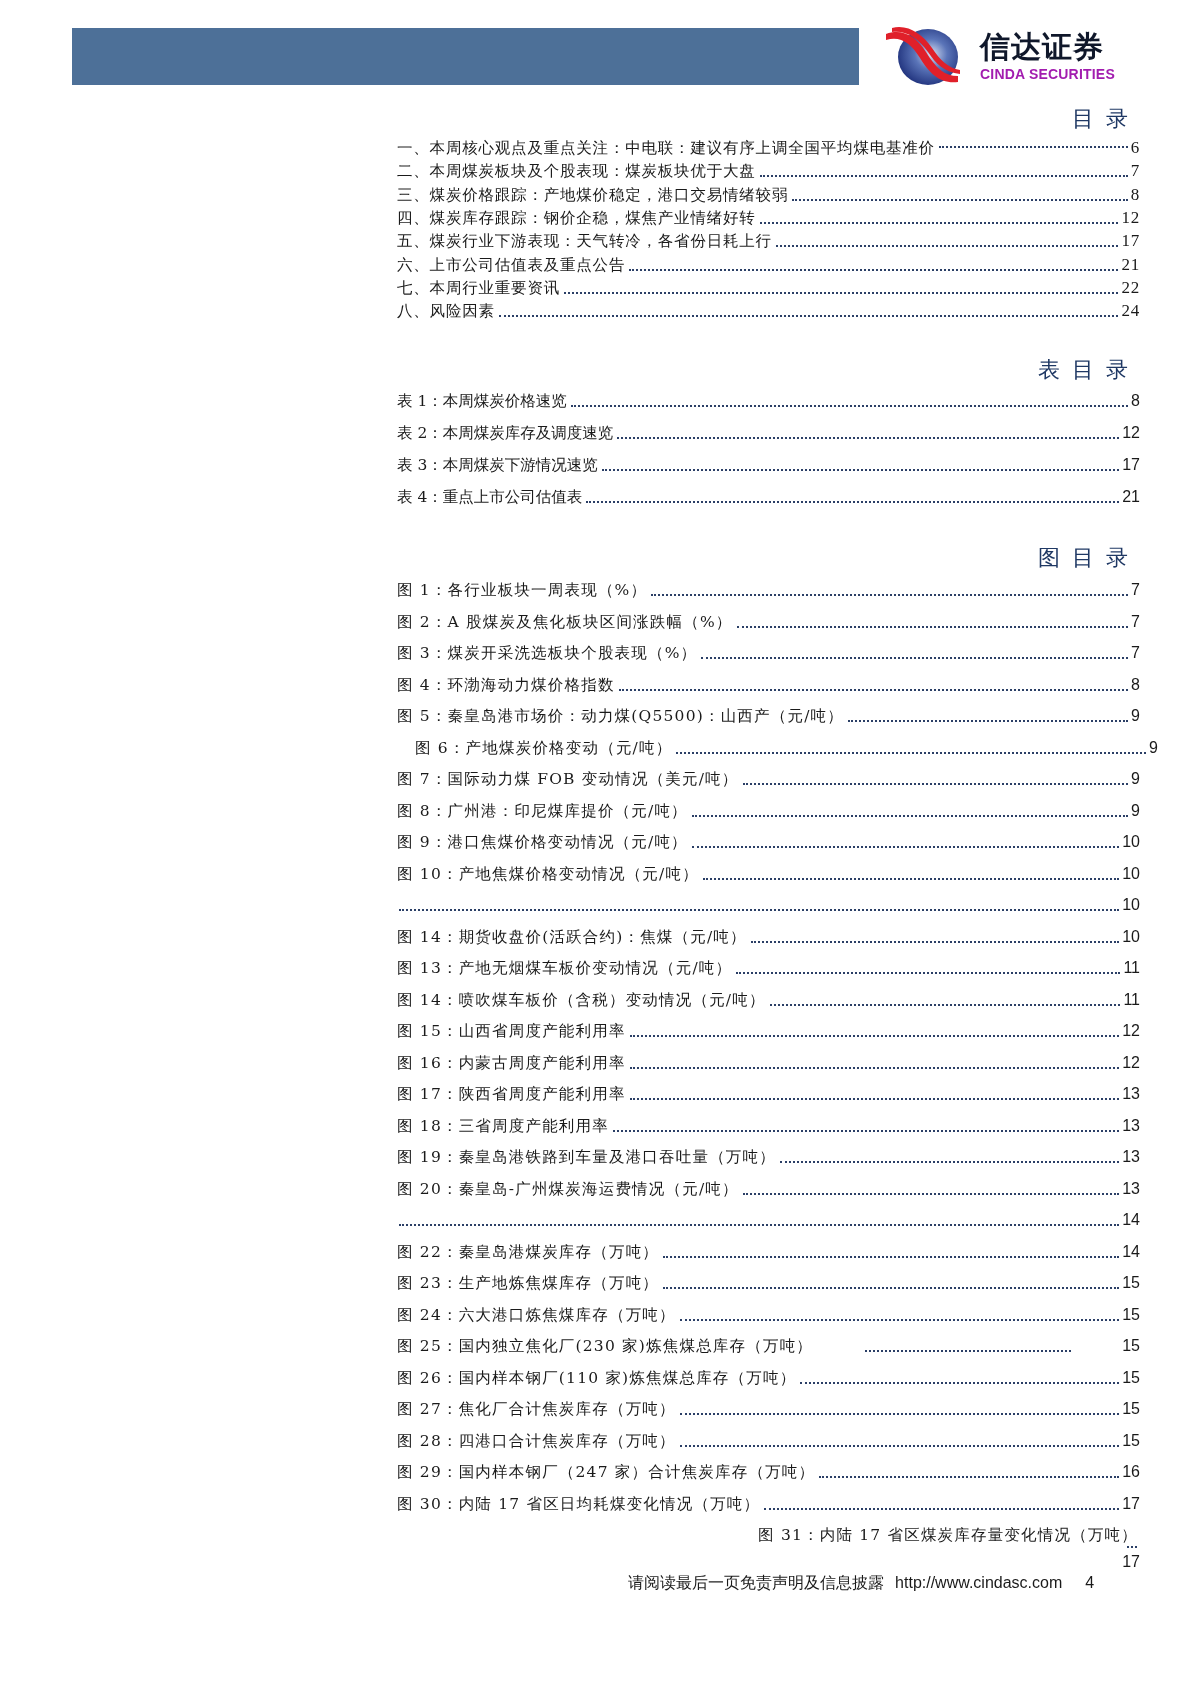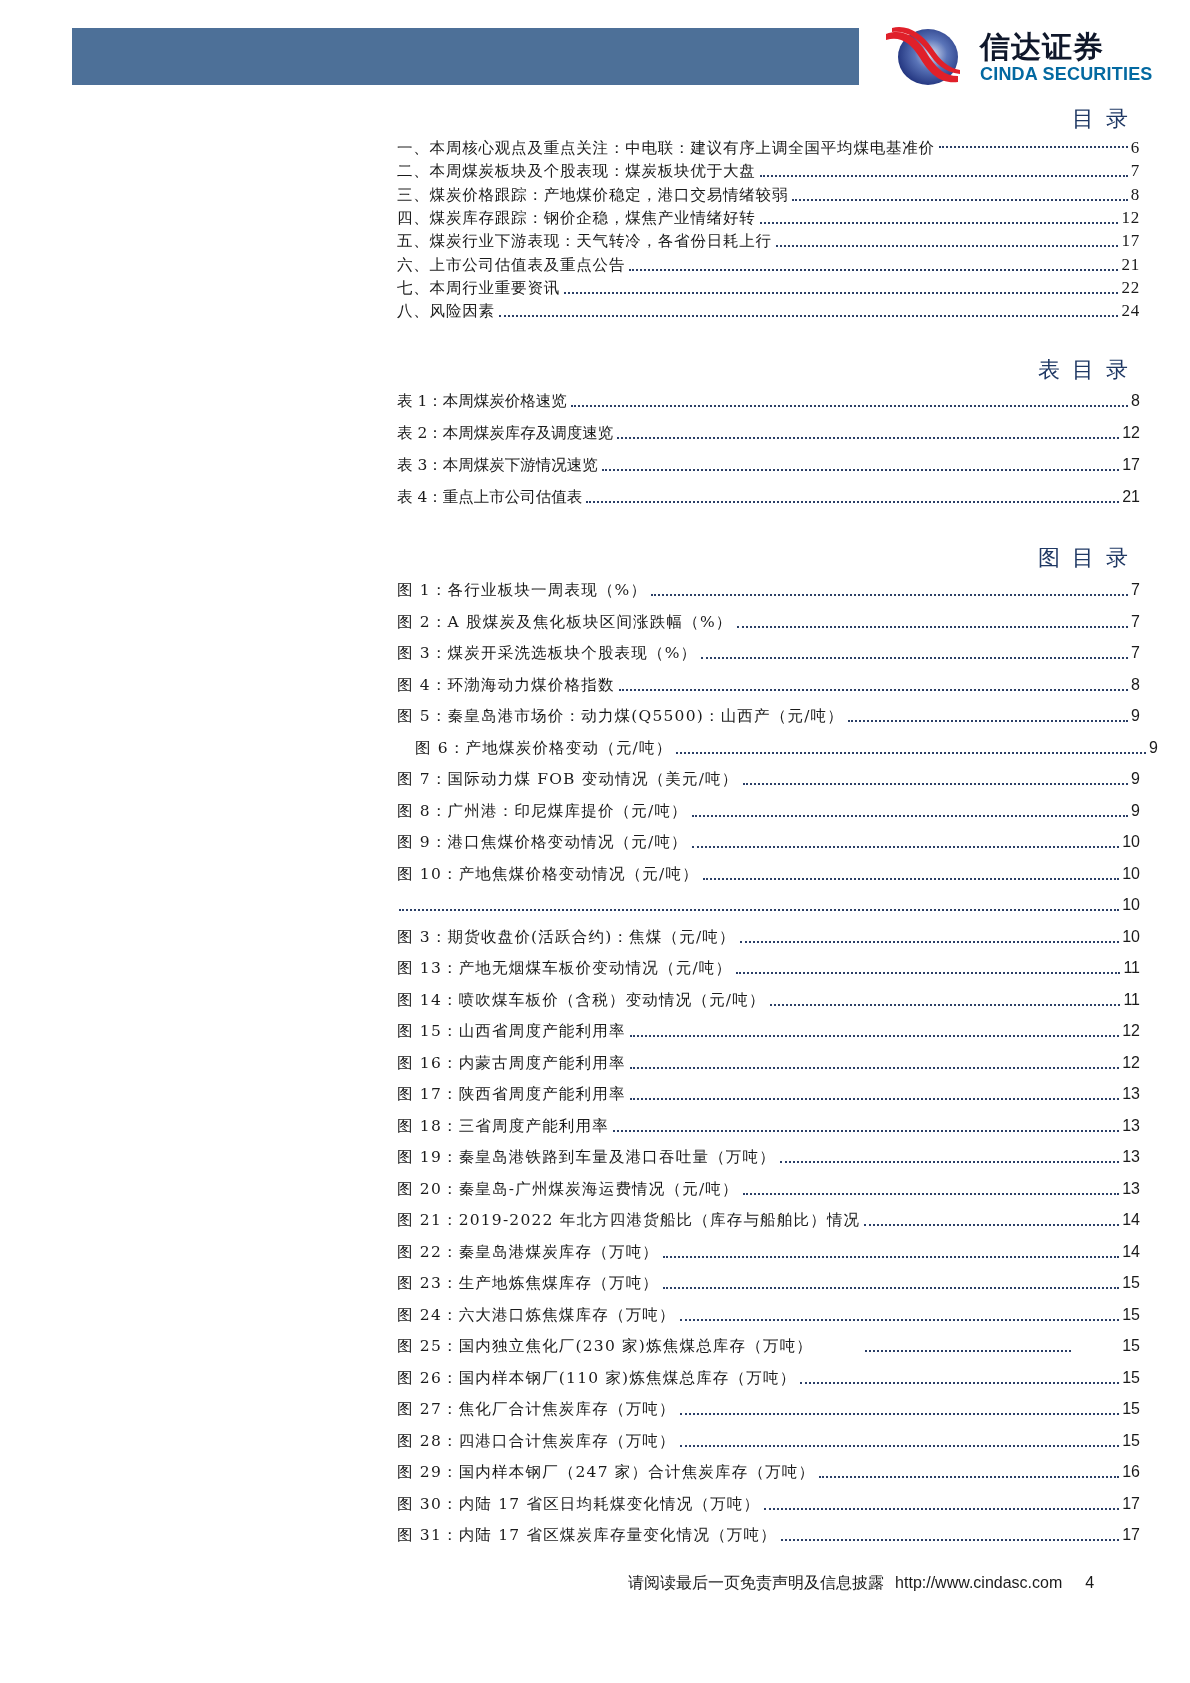--- a/index.html
+++ b/index.html
@@ -4,21 +4,21 @@
 <style>
   html, body { margin:0; padding:0; background:#ffffff; }
   body { width:1190px; height:1683px; position:relative; overflow:hidden;
          font-family:"DejaVu Serif","Liberation Serif",serif; color:#1a1a1a; }
   .header-bar { position:absolute; left:72px; top:28px; width:787px; height:57px; background:#4d7098; }
   .logo { position:absolute; left:880px; top:24px; width:290px; height:64px; }
   .logo-mark { position:absolute; left:2px; top:2px; width:78px; height:60px; }
   .logo-cn { position:absolute; left:100px; top:6px; font-family:"DejaVu Sans","Liberation Sans",sans-serif;
              font-weight:bold; font-size:30px; color:#0f172a; letter-spacing:1px; line-height:34px; }
   .logo-en { position:absolute; left:100px; top:42px; font-family:"Liberation Sans","DejaVu Sans",sans-serif;
-             font-weight:bold; font-size:18px; color:#0369a1; letter-spacing:0.2px; line-height:16px; }
+             font-weight:bold; font-size:14px; color:#a21caf; letter-spacing:0.2px; line-height:16px; }
 
   .section-title { position:absolute; right:50px; font-size:22px; color:#1f3864; letter-spacing:12px; line-height:26px; }
 
   .toc { position:absolute; left:397px; width:743px; }
   .toc-row { position:absolute; left:0; width:743px; display:flex; align-items:flex-end;
              font-size:15.5px; line-height:20px; white-space:nowrap; }
   .toc-row .label { flex:0 0 auto; padding-right:2px; }
   .toc-row .dots { flex:1 1 auto; border-bottom:2px dotted #2b3f66; margin:0 3px 4px 2px; height:1px; min-width:10px; }
   .toc-row .page { flex:0 0 auto; font-family:"Liberation Serif","DejaVu Serif",serif; font-size:17px; text-align:right; }
   .toc-main .toc-row { font-size:15.5px; letter-spacing:0.8px; }
@@ -169,21 +169,21 @@
   <div class="toc-row" style="top:283.5px;">
       <span class="label">图 10：产地焦煤价格变动情况（元/吨）</span>
       <span class="dots"></span>
       <span class="page">10</span>
     </div>
   <div class="toc-row" style="top:315px;">
       <span class="dots"></span>
       <span class="page">10</span>
     </div>
   <div class="toc-row" style="top:346.5px;">
-      <span class="label">图 3：期货收盘价(活跃合约)：焦煤（元/吨）</span>
+      <span class="label">图 14：期货收盘价(活跃合约)：焦煤（元/吨）</span>
       <span class="dots"></span>
       <span class="page">10</span>
     </div>
   <div class="toc-row" style="top:378px;">
       <span class="label">图 13：产地无烟煤车板价变动情况（元/吨）</span>
       <span class="dots"></span>
       <span class="page">11</span>
     </div>
   <div class="toc-row" style="top:409.5px;">
       <span class="label">图 14：喷吹煤车板价（含税）变动情况（元/吨）</span>
@@ -214,21 +214,20 @@
       <span class="label">图 19：秦皇岛港铁路到车量及港口吞吐量（万吨）</span>
       <span class="dots"></span>
       <span class="page">13</span>
     </div>
   <div class="toc-row" style="top:598.5px;">
       <span class="label">图 20：秦皇岛-广州煤炭海运费情况（元/吨）</span>
       <span class="dots"></span>
       <span class="page">13</span>
     </div>
   <div class="toc-row" style="top:630px;">
-      <span class="label">图 21：2019-2022 年北方四港货船比（库存与船舶比）情况</span>
       <span class="dots"></span>
       <span class="page">14</span>
     </div>
   <div class="toc-row" style="top:661.5px;">
       <span class="label">图 22：秦皇岛港煤炭库存（万吨）</span>
       <span class="dots"></span>
       <span class="page">14</span>
     </div>
   <div class="toc-row" style="top:693px;">
       <span class="label">图 23：生产地炼焦煤库存（万吨）</span>
@@ -263,21 +262,21 @@
   <div class="toc-row" style="top:882px;">
       <span class="label">图 29：国内样本钢厂（247 家）合计焦炭库存（万吨）</span>
       <span class="dots"></span>
       <span class="page">16</span>
     </div>
   <div class="toc-row" style="top:913.5px;">
       <span class="label">图 30：内陆 17 省区日均耗煤变化情况（万吨）</span>
       <span class="dots"></span>
       <span class="page">17</span>
     </div>
-  <div class="toc-row" style="top:945px;">
+  <div class="toc-row" style="top:945px;flex-direction:column;">
       <span class="label">图 31：内陆 17 省区煤炭库存量变化情况（万吨）</span>
       <span class="dots"></span>
       <span class="page">17</span>
     </div>
 </div>
 
 <div class="footer">
   <span>请阅读最后一页免责声明及信息披露</span>
   <span class="url">http://www.cindasc.com</span>
   <span class="pg">4</span>

